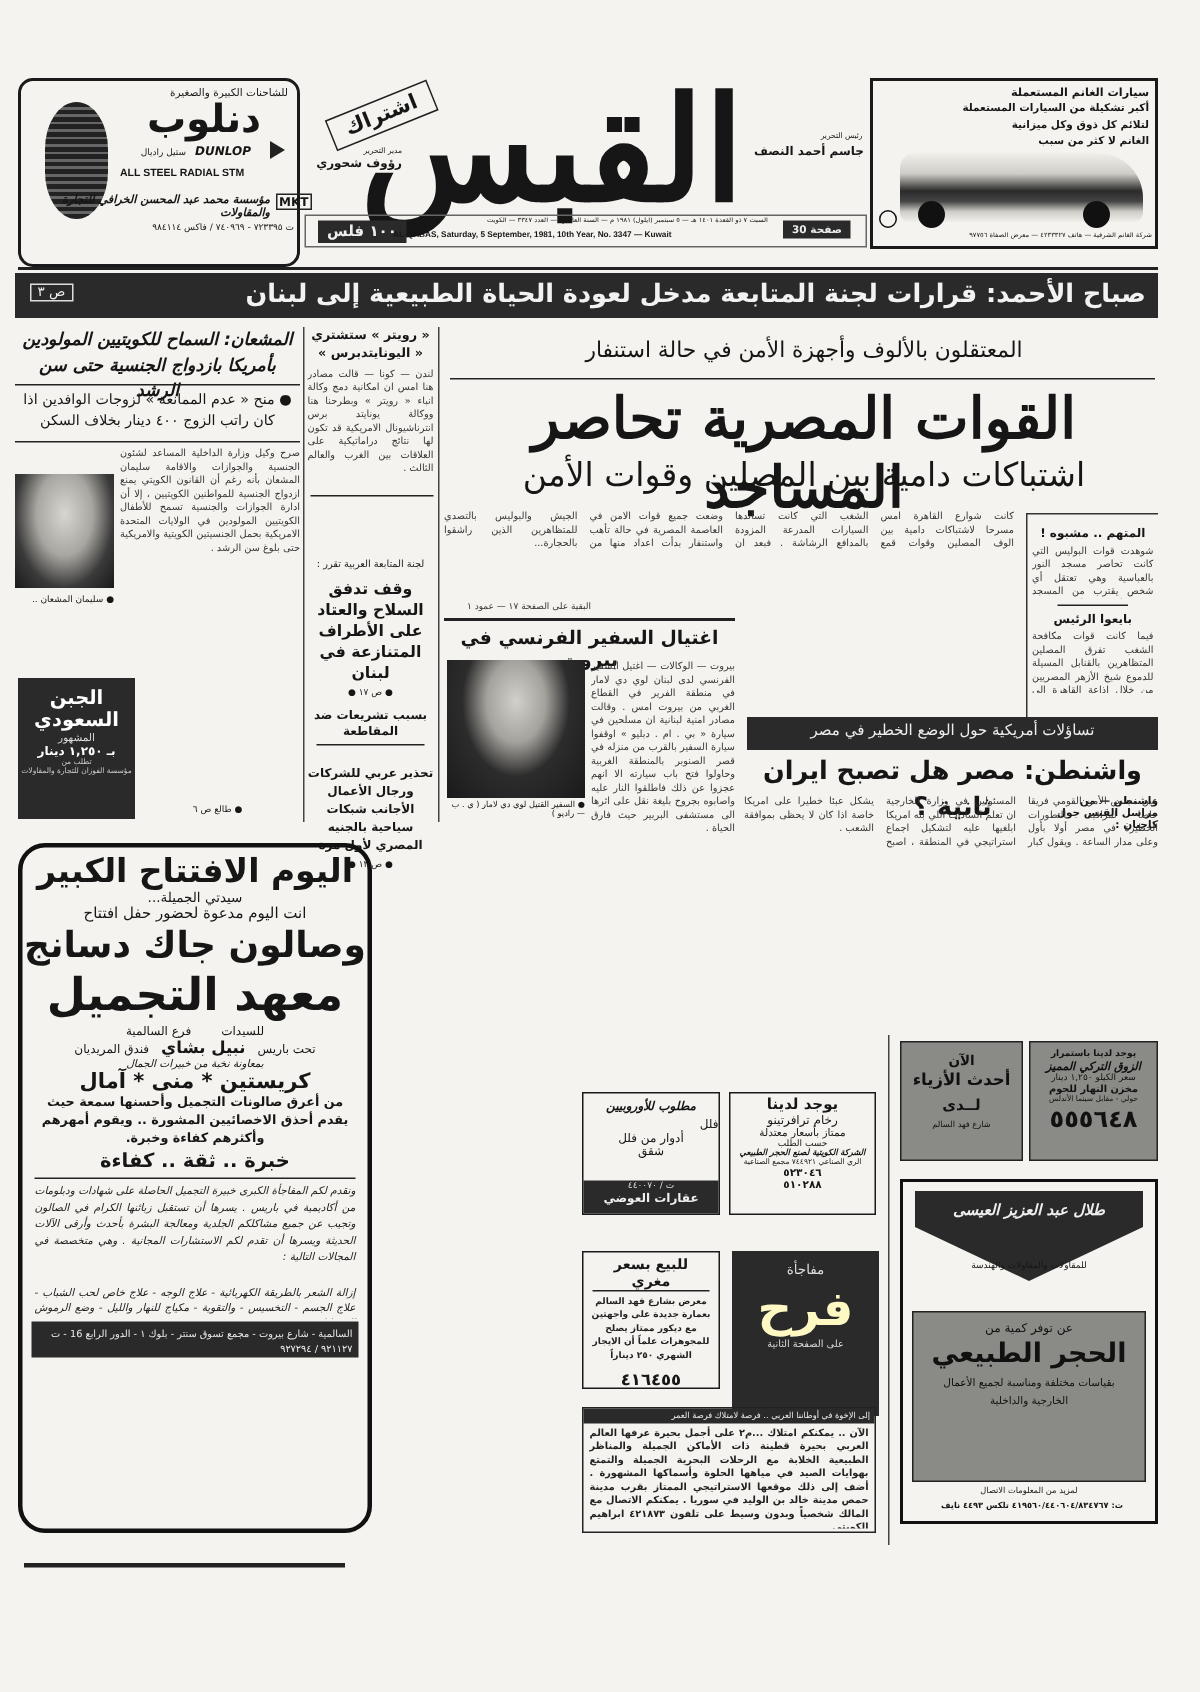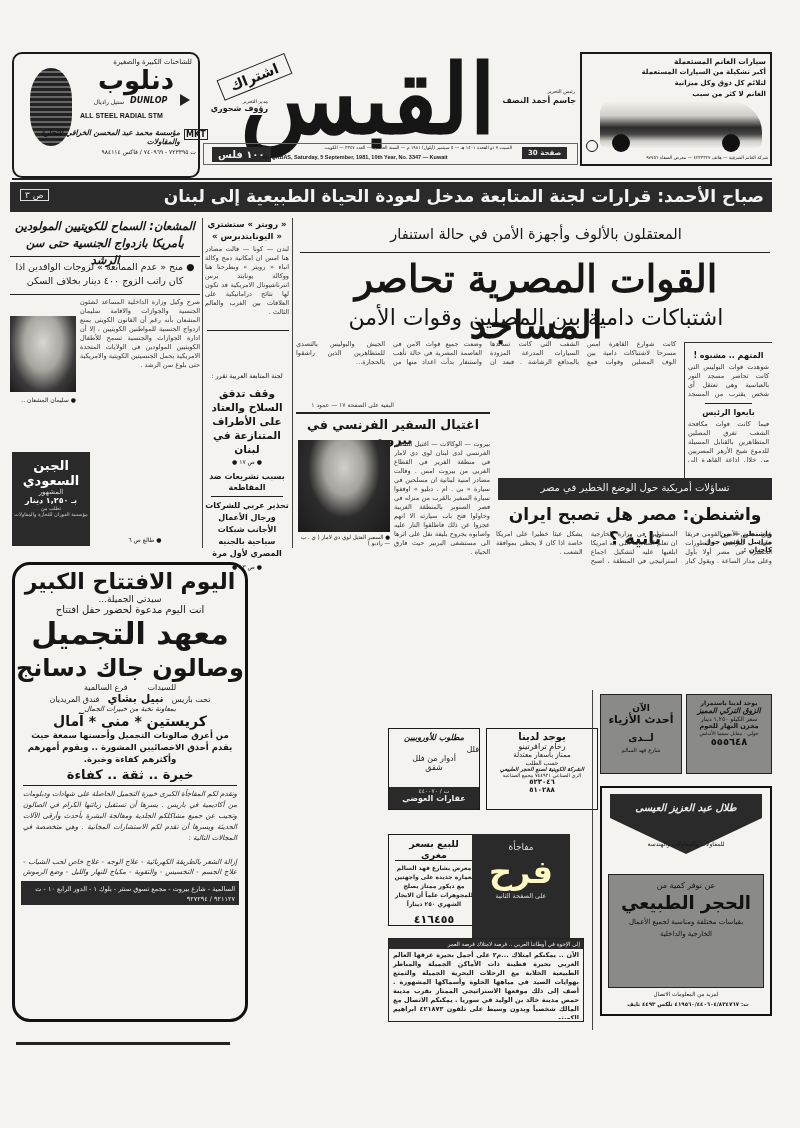--- a/index.html
+++ b/index.html
@@ -96,21 +96,21 @@
   <div class="hl" style="font-size:8.5px;line-height:12px;">« رويتر » ستشتري « اليونايتدبرس »</div>
   <div class="col-text" style="margin-top:3px;height:78px;">لندن — كونا — قالت مصادر هنا امس ان امكانية دمج وكالة انباء « رويتر » وبطرحنا هنا ووكالة يونايتد برس انترناشيونال الامريكية قد تكون لها نتائج دراماتيكية على العلاقات بين الغرب والعالم الثالث .</div>
 </div>
 <div class="rule" style="left:207px;top:330px;width:82px;height:1px;"></div>
 <div class="abs" style="left:205px;top:372px;width:84px;height:180px;">
   <div class="hl" style="font-size:6.5px;font-weight:normal;">لجنة المتابعة العربية تقرر :</div>
   <div class="hl" style="font-size:10.5px;line-height:14px;margin-top:6px;">وقف تدفق السلاح والعتاد على الأطراف المتنازعة في لبنان</div>
   <div class="hl" style="font-size:6px;font-weight:normal;margin-top:2px;">● ص ١٧ ●</div>
   <div class="hl" style="font-size:8px;font-weight:bold;margin-top:6px;line-height:11px;">بسبب تشريعات ضد المقاطعة</div>
   <div class="rule" style="position:relative;height:1px;margin:3px 6px;"></div>
-  <div class="hl" style="font-size:8px;line-height:12px;margin-top:3px;">تحذير عربي للشركات ورجال الأعمال الأجانب شبكات سياحية بالجنيه المصري لأول مرة</div>
+  <div class="hl" style="font-size:8px;line-height:12px;margin-top:13px;">تحذير عربي للشركات ورجال الأعمال الأجانب شبكات سياحية بالجنيه المصري لأول مرة</div>
   <div class="hl" style="font-size:6px;font-weight:normal;margin-top:3px;">● ص ١٣ ●</div>
 </div>
 
 <div class="vrule" style="left:292px;top:218px;height:330px;"></div>
 
 <div class="abs hl" style="left:300px;top:226px;width:472px;font-size:14.5px;font-weight:normal;">المعتقلون بالألوف وأجهزة الأمن في حالة استنفار</div>
 <div class="rule" style="left:300px;top:252px;width:470px;height:1px;"></div>
 <div class="abs hl" style="left:296px;top:256px;width:480px;font-size:38px;line-height:46px;font-family:'DejaVu Serif',serif;">القوات المصرية تحاصر المساجد</div>
 <div class="abs hl" style="left:296px;top:304px;width:480px;font-size:22px;line-height:28px;font-weight:normal;">اشتباكات دامية بين المصلين وقوات الأمن</div>
 
@@ -133,90 +133,90 @@
 <div class="abs hl" style="left:496px;top:502px;width:278px;font-size:17px;line-height:24px;">واشنطن: مصر هل تصبح ايران ثانية ؟</div>
 <div class="abs rtl" style="left:700px;top:530px;width:72px;font-size:7px;font-weight:bold;">واشنطن — من مراسل القبس جول كاجيان :</div>
 <div class="abs col-text" style="left:496px;top:530px;width:276px;height:150px;column-count:3;column-gap:8px;">عين مجلس الأمن القومي فريقا خاصا لمراقبة التطورات الخطيرة في مصر أولا بأول وعلى مدار الساعة . ويقول كبار المسئولين في وزارة الخارجية ان تعلم السادات اللي بنه امريكا ابلغيها عليه لتشكيل اجماع استراتيجي في المنطقة ، اصبح يشكل عبئا خطيرا على امريكا خاصة اذا كان لا يحظى بموافقة الشعب .</div>
 
 <div class="abs col-text" style="left:300px;top:400px;width:94px;font-size:6px;">البقية على الصفحة ١٧ — عمود ١</div>
 
 <div class="abs" style="left:12px;top:562px;width:240px;height:460px;border:3px solid #111;border-radius:18px;width:236px;">
   <div class="hl" style="font-size:22px;margin-top:4px;">اليوم الافتتاح الكبير</div>
   <div class="hl" style="font-size:9px;font-weight:normal;">سيدتي الجميلة...</div>
   <div class="hl" style="font-size:10px;font-weight:normal;">انت اليوم مدعوة لحضور حفل افتتاح</div>
+  <div class="hl" style="font-size:24px;line-height:30px;">وصالون جاك دسانج</div>
   <div class="hl" style="font-size:30px;line-height:38px;">معهد التجميل</div>
-  <div class="hl" style="font-size:24px;line-height:30px;">وصالون جاك دسانج</div>
   <div class="rtl" style="display:flex;justify-content:center;gap:20px;font-size:8px;">
     <span>للسيدات</span>
     <span>فرع السالمية</span>
   </div>
   <div class="rtl" style="display:flex;justify-content:center;gap:8px;font-size:8px;align-items:baseline;">
     <span>تحت باريس</span>
     <span style="font-size:11px;font-weight:bold;">نبيل بشاي</span>
     <span>فندق المريديان</span>
   </div>
   <div class="hl" style="font-size:7px;font-weight:normal;font-style:italic;">بمعاونة نخبة من خبيرات الجمال</div>
   <div class="hl" style="font-size:14px;">كريستين * منى * آمال</div>
   <div class="hl" style="font-size:8.5px;line-height:12px;padding:0 8px;">من أعرق صالونات التجميل وأحسنها سمعة حيث يقدم أحذق الاخصائيين المشورة .. ويقوم أمهرهم وأكثرهم كفاءة وخبرة.</div>
   <div class="hl" style="font-size:13px;margin-top:2px;">خبرة .. ثقة .. كفاءة</div>
   <div class="rule" style="position:relative;height:1px;margin:3px 8px;"></div>
   <div class="col-text" style="font-size:7px;line-height:11px;padding:0 8px;font-style:italic;height:68px;color:#222;">ونقدم لكم المفاجأة الكبرى خبيرة التجميل الحاصلة على شهادات ودبلومات من أكاديمية في باريس . يسرها أن تستقبل زبائنها الكرام في الصالون وتجيب عن جميع مشاكلكم الجلدية ومعالجة البشرة بأحدث وأرقى الآلات الحديثة ويسرها أن تقدم لكم الاستشارات المجانية . وهي متخصصة في المجالات التالية :</div>
   <div class="col-text" style="font-size:7px;line-height:10px;padding:0 8px;font-style:italic;color:#222;height:22px;">إزالة الشعر بالطريقة الكهربائية - علاج الوجه - علاج خاص لحب الشباب - علاج الجسم - التخسيس - والتقوية - مكياج للنهار والليل - وضع الرموش الاصطناعية . . .</div>
-  <div class="dark rtl" style="font-size:6.5px;line-height:10px;margin:2px 6px;padding:3px 4px;height:24px;">السالمية - شارع بيروت - مجمع تسوق سنتر - بلوك ١ - الدور الرابع ١٠ - ت ٩٢١١٢٧ / ٩٢٧٢٩٤</div>
+  <div class="dark rtl" style="font-size:6.5px;line-height:10px;margin:2px 6px;padding:3px 4px;height:24px;">السالمية - شارع بيروت - مجمع تسوق سنتر - بلوك ١ - الدور الرابع 16 - ت ٩٢١١٢٧ / ٩٢٧٢٩٤</div>
 </div>
 
 <div class="abs box" style="left:388px;top:728px;width:92px;height:82px;border-width:1px;">
   <div class="hl" style="font-size:8px;font-style:italic;margin-top:4px;">مطلوب للأوروبيين</div>
   <div class="hl" style="font-size:8px;font-weight:normal;margin-top:3px;text-align:right;">فلل</div>
   <div class="hl" style="font-size:8px;font-weight:normal;">أدوار من فلل</div>
   <div class="hl" style="font-size:8px;font-weight:normal;">شقق</div>
   <div class="abs dark" style="left:0;bottom:0;width:90px;height:22px;">
     <div class="hl" style="font-size:6px;color:#ddd;font-weight:normal;">ت / ٤٤٠٠٧٠</div>
     <div class="hl" style="font-size:8px;color:#eee;">عقارات العوضي</div>
   </div>
 </div>
 
-<div class="abs box" style="left:486px;top:728px;width:112px;height:82px;border-width:1px;">
+<div class="abs box" style="left:486px;top:728px;width:98px;height:82px;border-width:1px;">
   <div class="hl" style="font-size:10px;margin-top:2px;">يوجد لدينا</div>
   <div class="hl" style="font-size:8px;font-weight:normal;">رخام ترافرتينو</div>
   <div class="hl" style="font-size:7px;font-weight:normal;">ممتاز بأسعار معتدلة</div>
   <div class="hl" style="font-size:6px;font-weight:normal;">حسب الطلب</div>
   <div class="hl" style="font-size:5.5px;font-style:italic;">الشركة الكويتية لصنع الحجر الطبيعي</div>
   <div class="hl" style="font-size:5px;font-weight:normal;">الري الصناعي ٧٤٤٩٢١ مجمع الصناعية</div>
   <div class="hl" style="font-size:7px;">٥٢٣٠٤٦</div>
   <div class="hl" style="font-size:7px;">٥١٠٢٨٨</div>
 </div>
 
 <div class="abs box" style="left:388px;top:834px;width:92px;height:92px;border-width:1px;">
   <div class="hl" style="font-size:9.5px;margin-top:3px;border-bottom:1px solid #222;margin:3px 6px 0;">للبيع بسعر مغري</div>
   <div class="col-text" style="font-size:6px;line-height:9px;padding:2px 4px;height:52px;text-align:center;font-weight:bold;color:#222;">معرض بشارع فهد السالم بعمارة جديدة على واجهتين مع ديكور ممتاز يصلح للمجوهرات علماً أن الايجار الشهري ٢٥٠ ديناراً</div>
   <div class="hl" style="font-size:11px;">٤١٦٤٥٥</div>
 </div>
 
-<div class="abs dark" style="left:472px;top:834px;width:98px;height:110px;">
+<div class="abs dark" style="left:488px;top:834px;width:98px;height:110px;">
   <div class="hl" style="font-size:9px;font-weight:normal;color:#ddd;margin-top:8px;">مفاجأة</div>
   <div class="hl" style="font-size:32px;line-height:40px;color:#fef9c3;">فرح</div>
   <div class="hl" style="font-size:6.5px;font-weight:normal;color:#ddd;">على الصفحة الثانية</div>
 </div>
 
 <div class="vrule" style="left:592px;top:690px;height:340px;"></div>
 
 <div class="abs grey" style="left:600px;top:694px;width:82px;height:80px;border:1px solid #222;">
   <div class="hl" style="font-size:9px;margin-top:8px;">الآن</div>
   <div class="hl" style="font-size:11px;">أحدث الأزياء</div>
   <div class="hl" style="font-size:10px;margin-top:6px;">لــدى</div>
   <div class="hl" style="font-size:5.5px;font-weight:normal;margin-top:4px;">شارع فهد السالم</div>
 </div>
 <div class="abs grey" style="left:686px;top:694px;width:86px;height:80px;border:1px solid #222;">
   <div class="hl" style="font-size:6px;margin-top:4px;">يوجد لدينا باستمرار</div>
   <div class="hl" style="font-size:7.5px;font-style:italic;">الزوق التركي المميز</div>
   <div class="hl" style="font-size:6px;font-weight:normal;">سعر الكيلو ١,٢٥٠ دينار</div>
   <div class="hl" style="font-size:6.5px;">مخزن النهار للحوم</div>
   <div class="hl" style="font-size:5px;font-weight:normal;">حولي - مقابل سينما الأندلس</div>
-  <div class="hl" style="font-size:10px;">٥٥٥٦٤٨</div>
+  <div class="hl" style="font-size:16px;">٥٥٥٦٤٨</div>
 </div>
 
 <div class="abs" style="left:600px;top:786px;width:172px;height:230px;border:2px solid #111;">
   <div class="abs" style="left:8px;top:6px;width:152px;height:60px;background:#2a2a2a;clip-path:polygon(0 0,100% 0,100% 40%,50% 100%,0 40%);"></div>
   <div class="abs hl" style="left:8px;top:14px;width:152px;font-size:10px;color:#eee;font-style:italic;">طلال عبد العزيز العيسى</div>
   <div class="abs hl" style="left:30px;top:52px;width:108px;font-size:6px;font-weight:normal;">للمقاولات والمقاولات والهندسة</div>
   <div class="abs grey" style="left:6px;top:86px;width:156px;height:114px;border:1px solid #222;">
     <div class="hl" style="font-size:8px;font-weight:normal;margin-top:6px;">عن توفر كمية من</div>
     <div class="hl" style="font-size:18px;line-height:26px;">الحجر الطبيعي</div>
     <div class="hl" style="font-size:7px;line-height:12px;font-weight:normal;padding:0 8px;">بقياسات مختلفة ومناسبة لجميع الأعمال الخارجية والداخلية</div>

